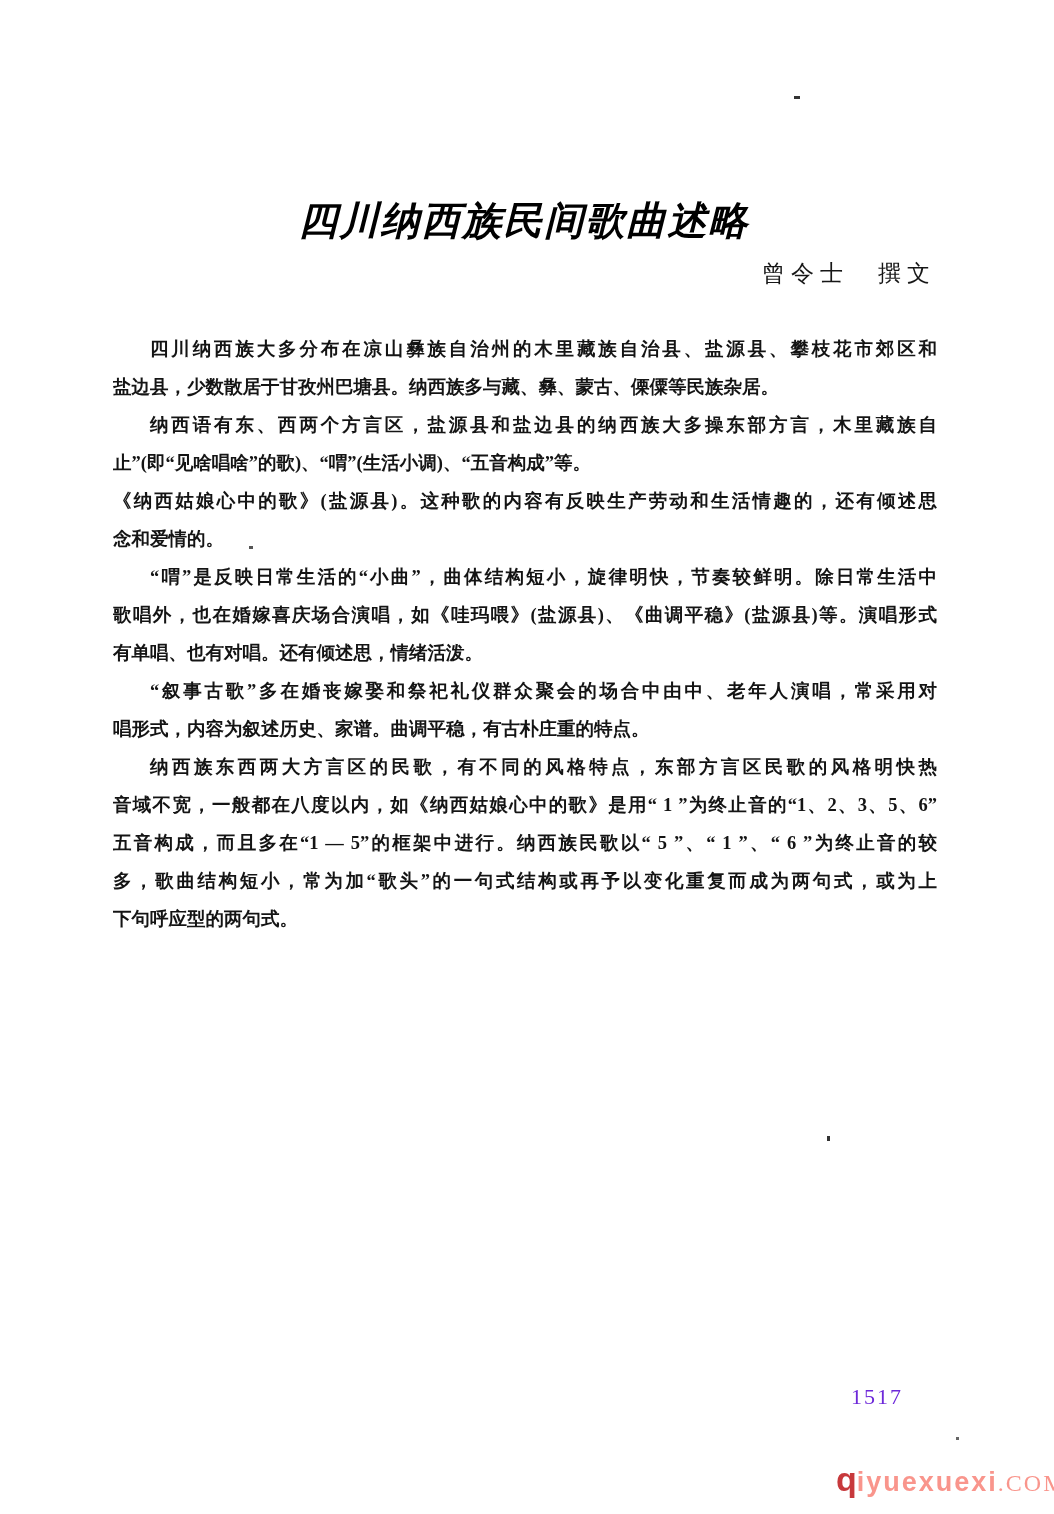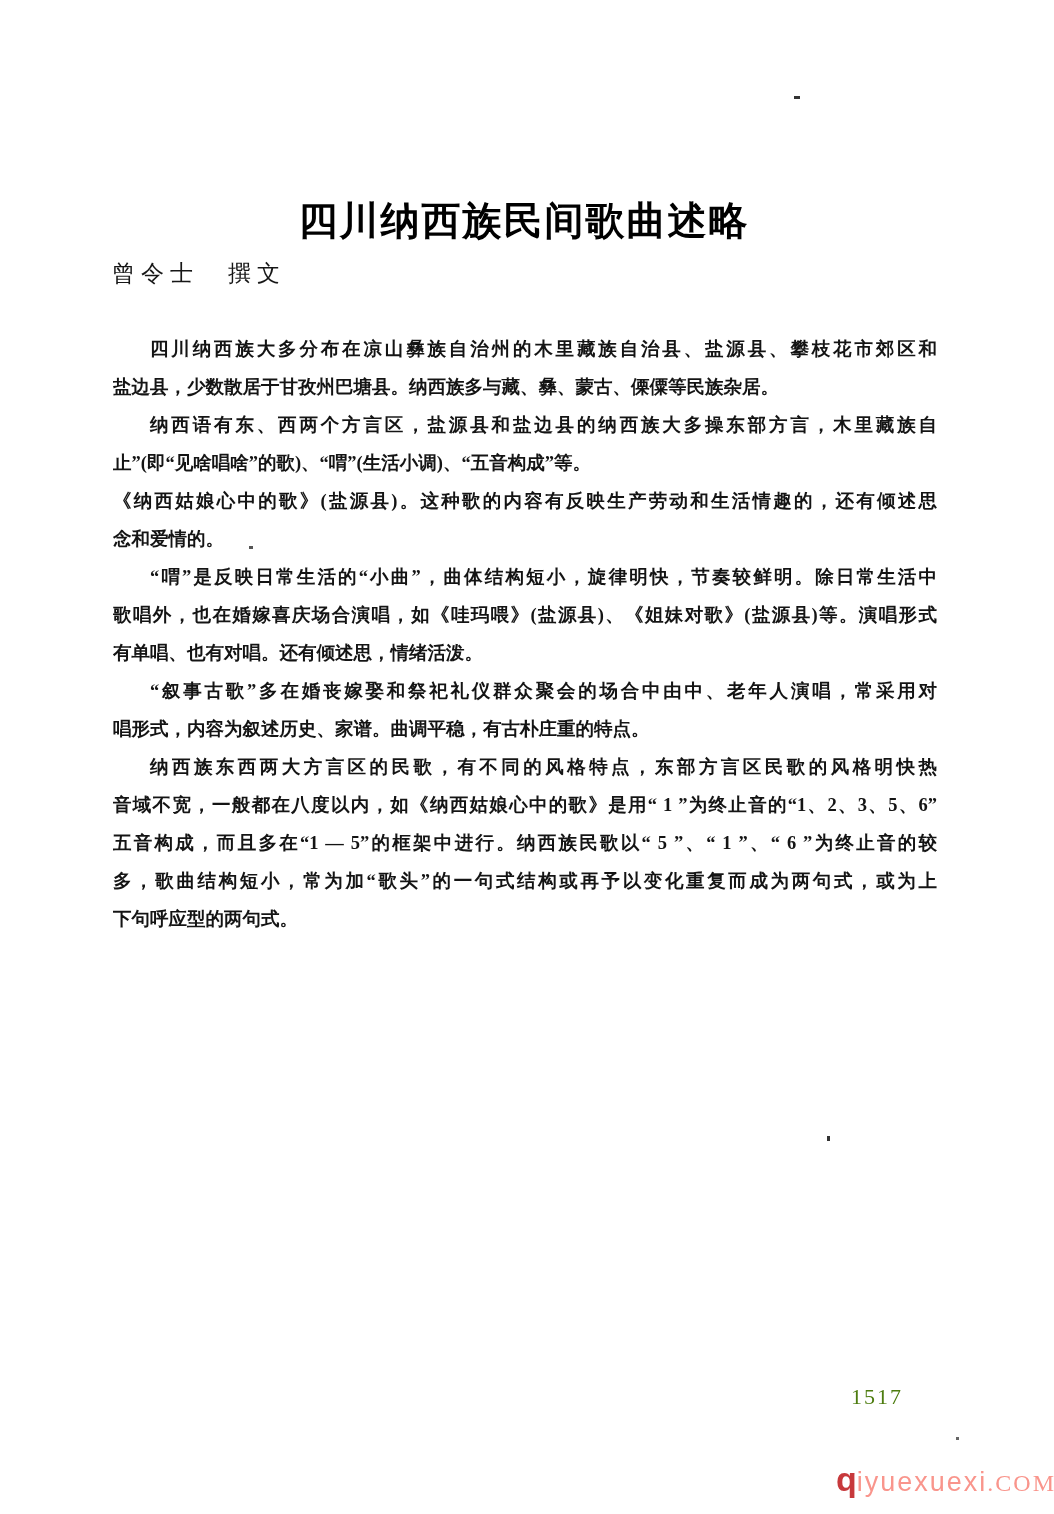--- a/index.html
+++ b/index.html
@@ -21,27 +21,28 @@
     left: 112px;
     top: 168px;
     width: 824px;
     text-align: center;
     font-family: "Liberation Sans", "DejaVu Sans", sans-serif;
     font-weight: bold;
     font-size: 39px;
     letter-spacing: 2px;
     color: #000000;
     white-space: nowrap;
+    font-style: italic;
   }
   .byline {
     position: absolute;
     left: 112px;
     top: 258px;
     width: 824px;
-    text-align: left;
+    text-align: right;
     font-size: 23px;
     letter-spacing: 6px;
     color: #161616;
     white-space: nowrap;
   }
   .body-text {
     position: absolute;
     left: 113px;
     top: 330px;
     width: 824px;
@@ -60,39 +61,39 @@
   .body-text .line.full {
     text-align: justify;
     text-align-last: justify;
   }
   .page-number {
     position: absolute;
     left: 851px;
     top: 1384px;
     font-size: 22px;
     letter-spacing: 2px;
-    color: #4d7c0f;
+    color: #6d28d9;
     font-family: "Liberation Serif", "DejaVu Serif", serif;
   }
   .watermark {
     position: absolute;
     left: 836px;
     top: 1462px;
     white-space: nowrap;
     font-family: "Liberation Sans", "DejaVu Sans", sans-serif;
     line-height: 34px;
   }
   .wm-q {
     font-size: 34px;
     font-weight: bold;
     color: #c7393c;
   }
   .wm-mid {
     font-size: 27px;
-    font-weight: normal;
+    font-weight: bold;
     letter-spacing: 2px;
     color: #f9958c;
   }
   .wm-com {
     font-size: 24px;
     letter-spacing: 2px;
     color: #f9958c;
     font-family: "Liberation Serif", "DejaVu Serif", serif;
   }
   .speck {
@@ -114,21 +115,21 @@
   <div class="byline">曾令士　撰文</div>
 
   <div class="body-text">
       <div class="line indent full">四川纳西族大多分布在凉山彝族自治州的木里藏族自治县、盐源县、攀枝花市郊区和</div>
       <div class="line">盐边县，少数散居于甘孜州巴塘县。纳西族多与藏、彝、蒙古、傈僳等民族杂居。</div>
       <div class="line indent full">纳西语有东、西两个方言区，盐源县和盐边县的纳西族大多操东部方言，木里藏族自</div>
       <div class="line">止”(即“见啥唱啥”的歌)、“喟”(生活小调)、“五音构成”等。</div>
       <div class="line full">《纳西姑娘心中的歌》(盐源县)。这种歌的内容有反映生产劳动和生活情趣的，还有倾述思</div>
       <div class="line">念和爱情的。</div>
       <div class="line indent full">“喟”是反映日常生活的“小曲”，曲体结构短小，旋律明快，节奏较鲜明。除日常生活中</div>
-      <div class="line full">歌唱外，也在婚嫁喜庆场合演唱，如《哇玛喂》(盐源县)、《姐妹对歌》(盐源县)等。演唱形式</div>
+      <div class="line full">歌唱外，也在婚嫁喜庆场合演唱，如《哇玛喂》(盐源县)、《曲调平稳》(盐源县)等。演唱形式</div>
       <div class="line">有单唱、也有对唱。还有倾述思，情绪活泼。</div>
       <div class="line indent full">“叙事古歌”多在婚丧嫁娶和祭祀礼仪群众聚会的场合中由中、老年人演唱，常采用对</div>
       <div class="line">唱形式，内容为叙述历史、家谱。曲调平稳，有古朴庄重的特点。</div>
       <div class="line indent full">纳西族东西两大方言区的民歌，有不同的风格特点，东部方言区民歌的风格明快热</div>
       <div class="line full">音域不宽，一般都在八度以内，如《纳西姑娘心中的歌》是用“ 1 ”为终止音的“1、2、3、5、6”</div>
       <div class="line full">五音构成，而且多在“1 — 5”的框架中进行。纳西族民歌以“ 5 ”、“ 1 ”、“ 6 ”为终止音的较</div>
       <div class="line full">多，歌曲结构短小，常为加“歌头”的一句式结构或再予以变化重复而成为两句式，或为上</div>
       <div class="line">下句呼应型的两句式。</div>
     </div>
 

